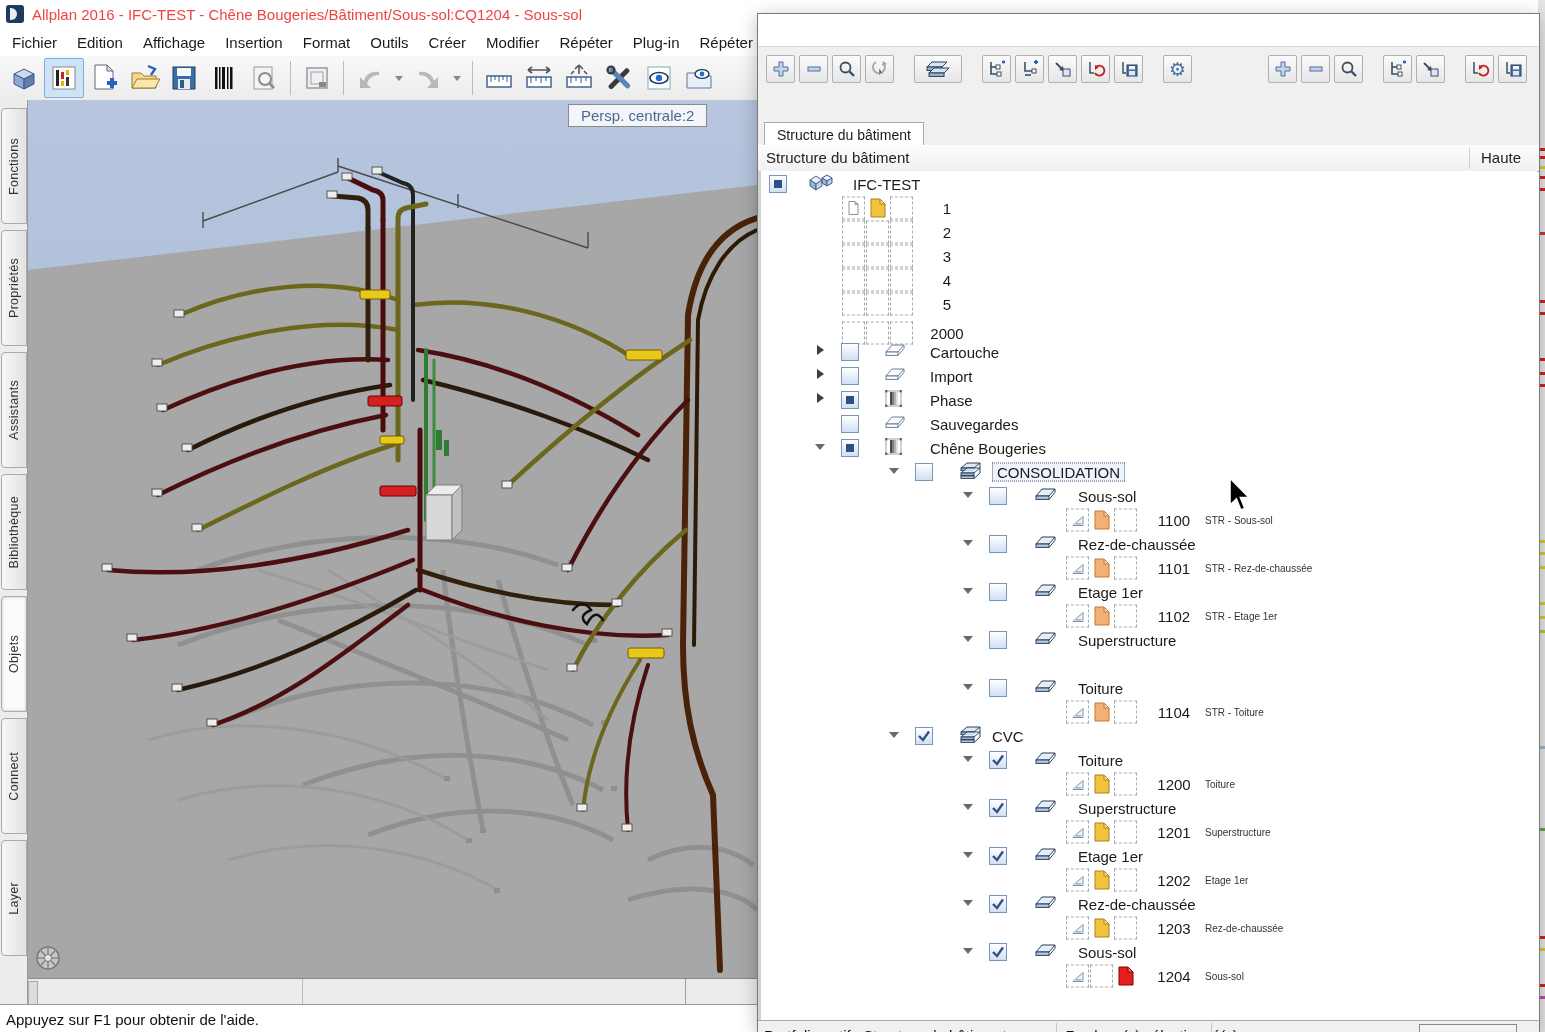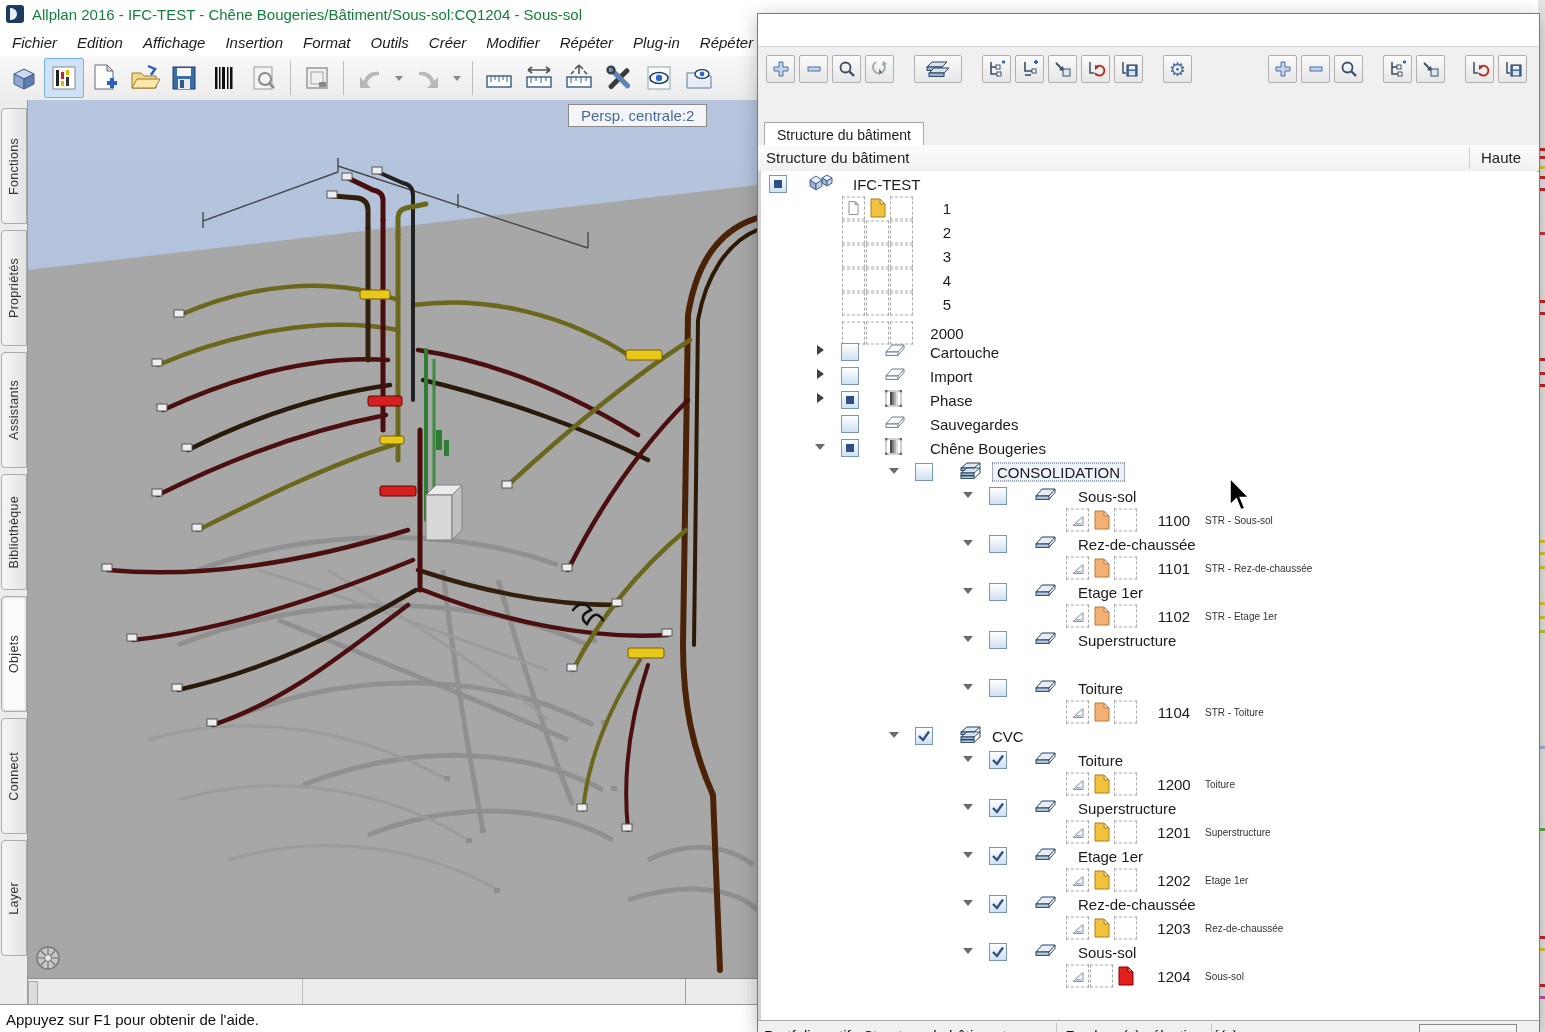--- a/index.html
+++ b/index.html
@@ -2,23 +2,23 @@
 <html><head>
 <meta charset="utf-8">
 <style>
   html,body{margin:0;padding:0;background:#888;}
   #screen{position:relative;width:1545px;height:1032px;background:#ffffff;overflow:hidden;
           font-family:"Liberation Sans","DejaVu Sans",sans-serif;color:#1a1a1a;}
   
   #title-bar{position:absolute;left:0;top:0;width:1545px;height:28px;background:#fff;display:flex;align-items:center;}
   #app-logo{width:18px;height:18px;margin:0 8px 0 6px;background:#1d3a5f;border-radius:3px;position:relative;}
   #app-logo:before{content:"";position:absolute;left:4px;top:3px;width:7px;height:12px;background:#e8eef5;border-radius:0 6px 6px 0;}
-  #window-title{font-size:15px;color:#15803d;white-space:nowrap;}
+  #window-title{font-size:15px;color:#ef4444;white-space:nowrap;}
   #menu-bar{position:absolute;left:0;top:28px;width:1545px;height:28px;background:#fff;display:flex;align-items:center;padding-left:2px;}
-  .menu-item{font-size:15px;color:#1a1a1a;padding:3px 10px;cursor:default;font-style:italic;}
+  .menu-item{font-size:15px;color:#1a1a1a;padding:3px 10px;cursor:default;}
   #main-toolbar{position:absolute;left:0;top:56px;width:1545px;height:44px;background:linear-gradient(#f8f8f8,#ececec);
                 border-bottom:1px solid #6a6a6a;display:flex;align-items:center;padding-left:4px;}
   .tb-btn{width:38px;height:38px;display:flex;align-items:center;justify-content:center;border:1px solid transparent;border-radius:2px;}
   .tb-btn.small{width:16px;}
   .tb-btn.active{background:#cfe3f7;border:1px solid #7ab0e0;}
   .tb-sep{width:1px;height:34px;background:#bcbcbc;margin:0 6px;}
   
   #sidebar{position:absolute;left:0;top:100px;width:27px;height:904px;background:#ececec;border-right:1px solid #9a9a9a;}
   .side-tab{position:absolute;left:1px;width:24px;background:linear-gradient(90deg,#f6f6f6,#e2e2e2);
             border:1px solid #ababab;border-radius:4px 0 0 4px;display:flex;align-items:center;justify-content:center;}

